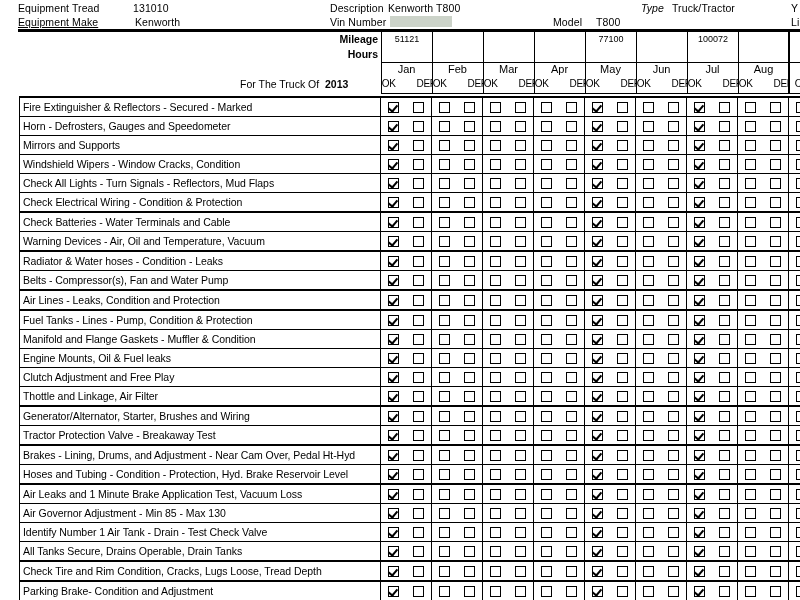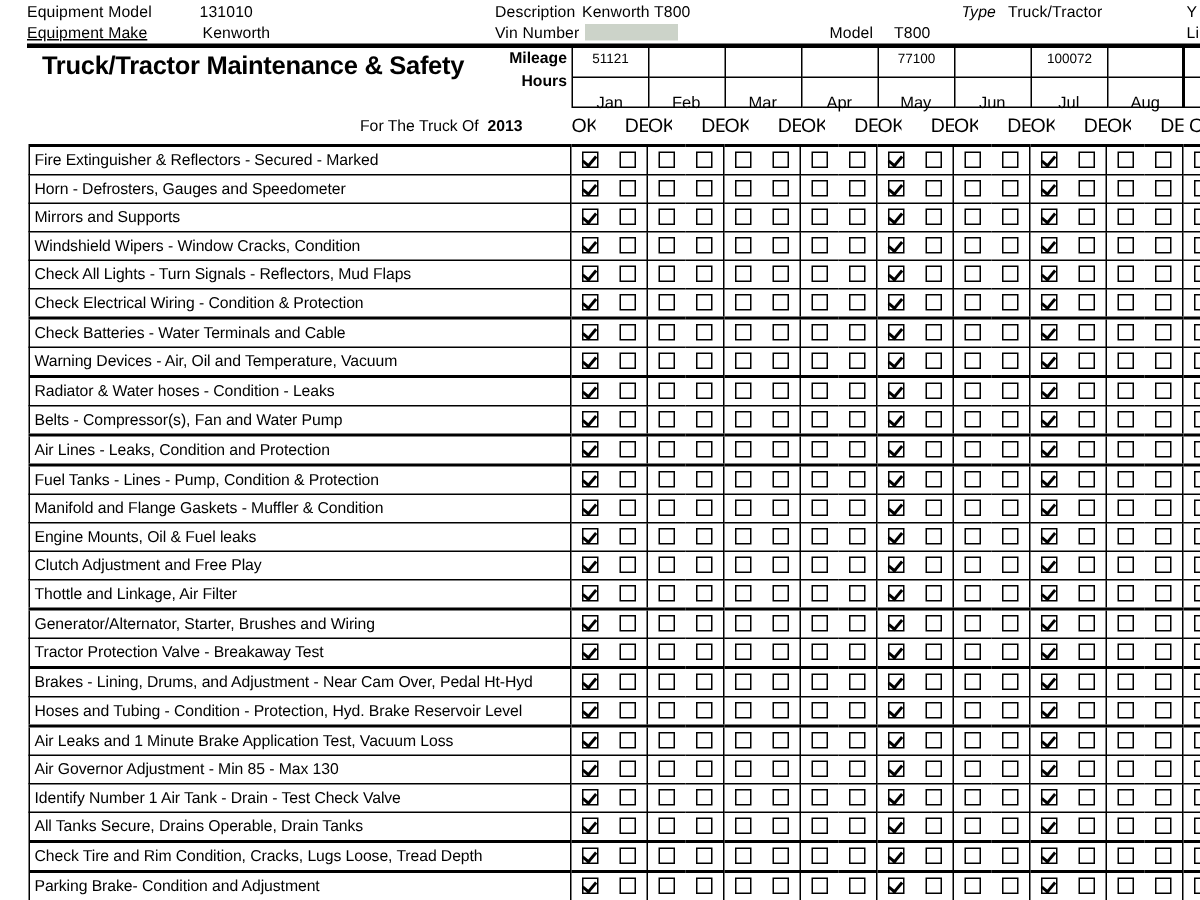--- a/index.html
+++ b/index.html
@@ -88,21 +88,21 @@
     left: 381px;
     top: 31px;
     border-left: 1px solid #000;
     border-top: 1px solid #000;
     display: flex;
     flex-direction: column;
   }
   .mh-row { display: flex; }
   .mh-cell {
     width: 51px;
-    height: 20px;
+    height: 31px;
     border-right: 1px solid #000;
     border-bottom: 1px solid #000;
     font-size: 9px;
     line-height: 14px;
     text-align: center;
     overflow: hidden;
     white-space: nowrap;
   }
   .mh-cell.thickr { border-right: 2px solid #000; }
 
@@ -116,21 +116,21 @@
   .month-col { width: 51px; }
   .month-name {
     font-size: 11px;
     line-height: 15px;
     text-align: center;
     white-space: nowrap;
     overflow: hidden;
   }
   .okdef {
     display: flex;
-    font-size: 13px;
+    font-size: 10px;
     line-height: 13px;
     gap: 20px;
   }
   .okdef span {
     width: 25.5px;
     text-align: center;
     white-space: nowrap;
     overflow: hidden;
     letter-spacing: -0.3px;
   }
@@ -191,21 +191,21 @@
   }
 
   .grouptop td { border-top: 2.5px solid #000 !important; }
 </style>
 </head>
 <body>
 
 <div id="sheet">
 
   <div class="meta">
-    <div class="meta-cell meta-lbl" style="left:18px; top:2px;">Equipment Model</div>
+    <div class="meta-cell meta-lbl" style="left:18px; top:2px;">Equipment Tread</div>
     <div class="meta-cell meta-val" style="left:133px; top:2px;">131010</div>
 
     <div class="meta-cell meta-lbl" style="left:18px; top:16px;text-decoration:underline;">Equipment Make</div>
     <div class="meta-cell meta-val" style="left:135px; top:16px;">Kenworth</div>
 
     <div class="meta-cell meta-lbl" style="left:330px; top:2px;">Description</div>
     <div class="meta-cell meta-val" style="left:388px; top:2px;">Kenworth T800</div>
 
     <div class="meta-cell meta-lbl" style="left:330px; top:16px;">Vin Number</div>
     <div class="redact" style="left:390px; top:16px;"></div>
@@ -216,21 +216,20 @@
     <div class="meta-cell meta-lbl" style="left:641px; top:2px;font-style:italic;">Type</div>
     <div class="meta-cell meta-val" style="left:672px; top:2px;">Truck/Tractor</div>
 
     <div class="meta-cell meta-lbl" style="left:791px; top:2px;">Y</div>
     <div class="meta-cell meta-lbl" style="left:791px; top:16px;">Li</div>
   </div>
 
   <div class="rule-thick" style="top:29px;"></div>
 
   <div class="titlewrap">
-    <div class="title-line">Truck/Tractor Maintenance &amp; Safety</div>
   </div>
 
   <div class="yearline">
     <span>For The Truck Of</span>
     &nbsp;<b>2013</b>
   </div>
 
   <div class="mh-labels">
     <div>Mileage</div>
     <div>Hours</div>

